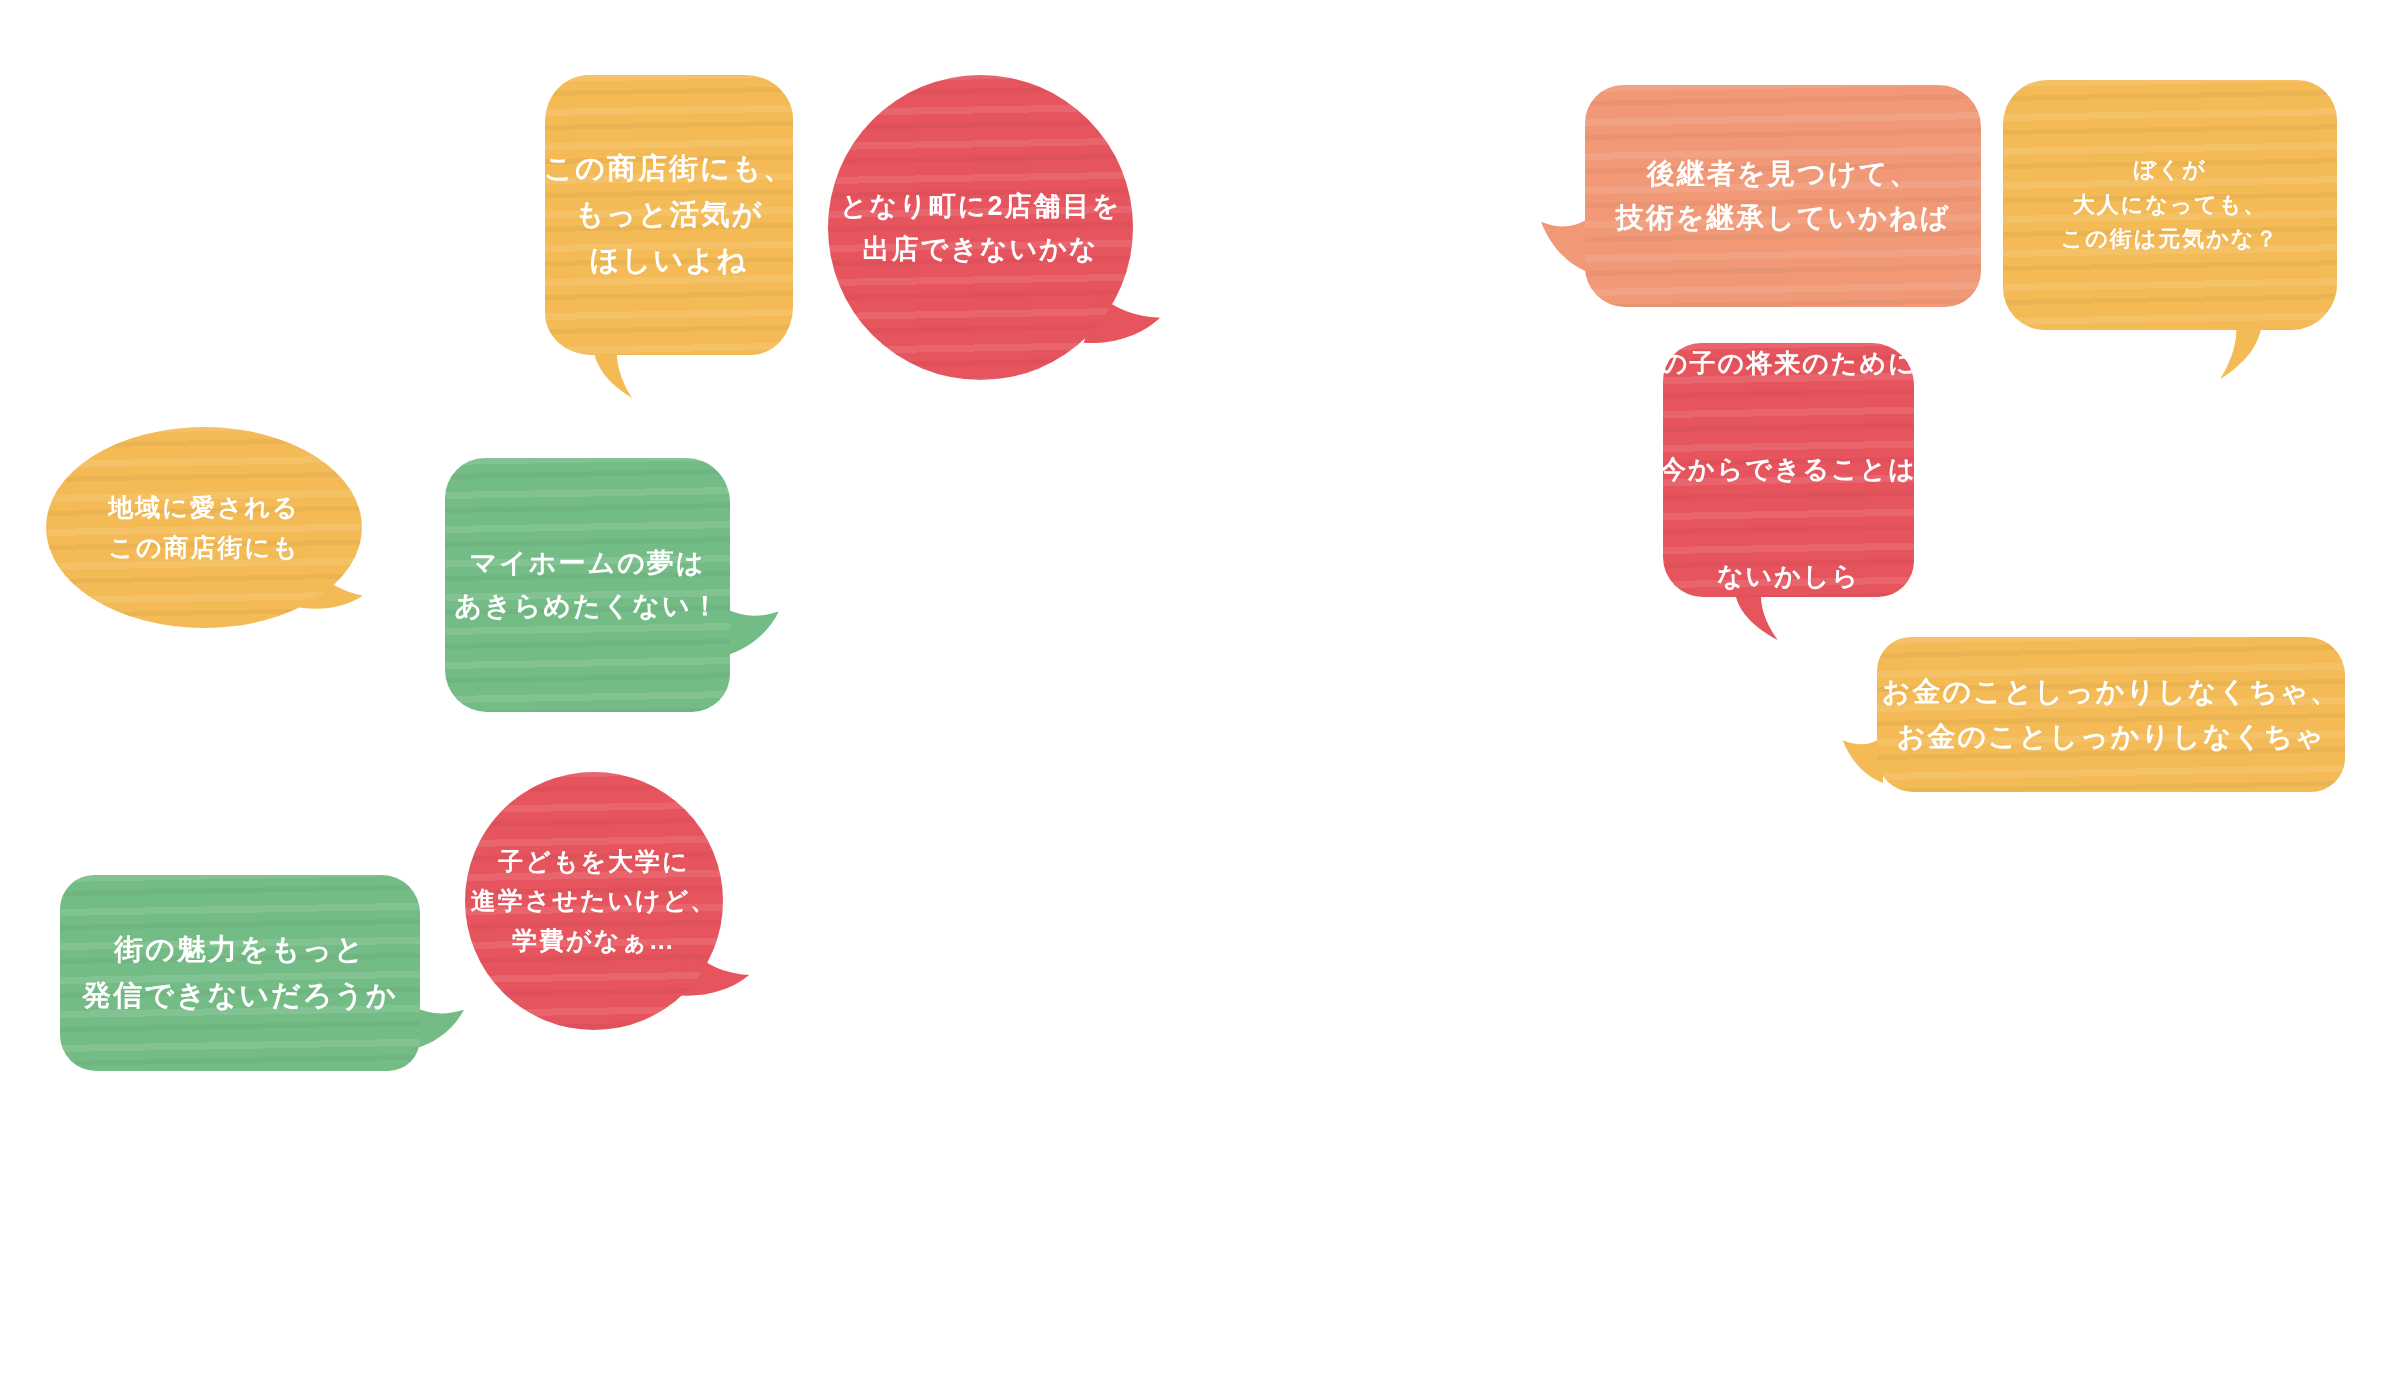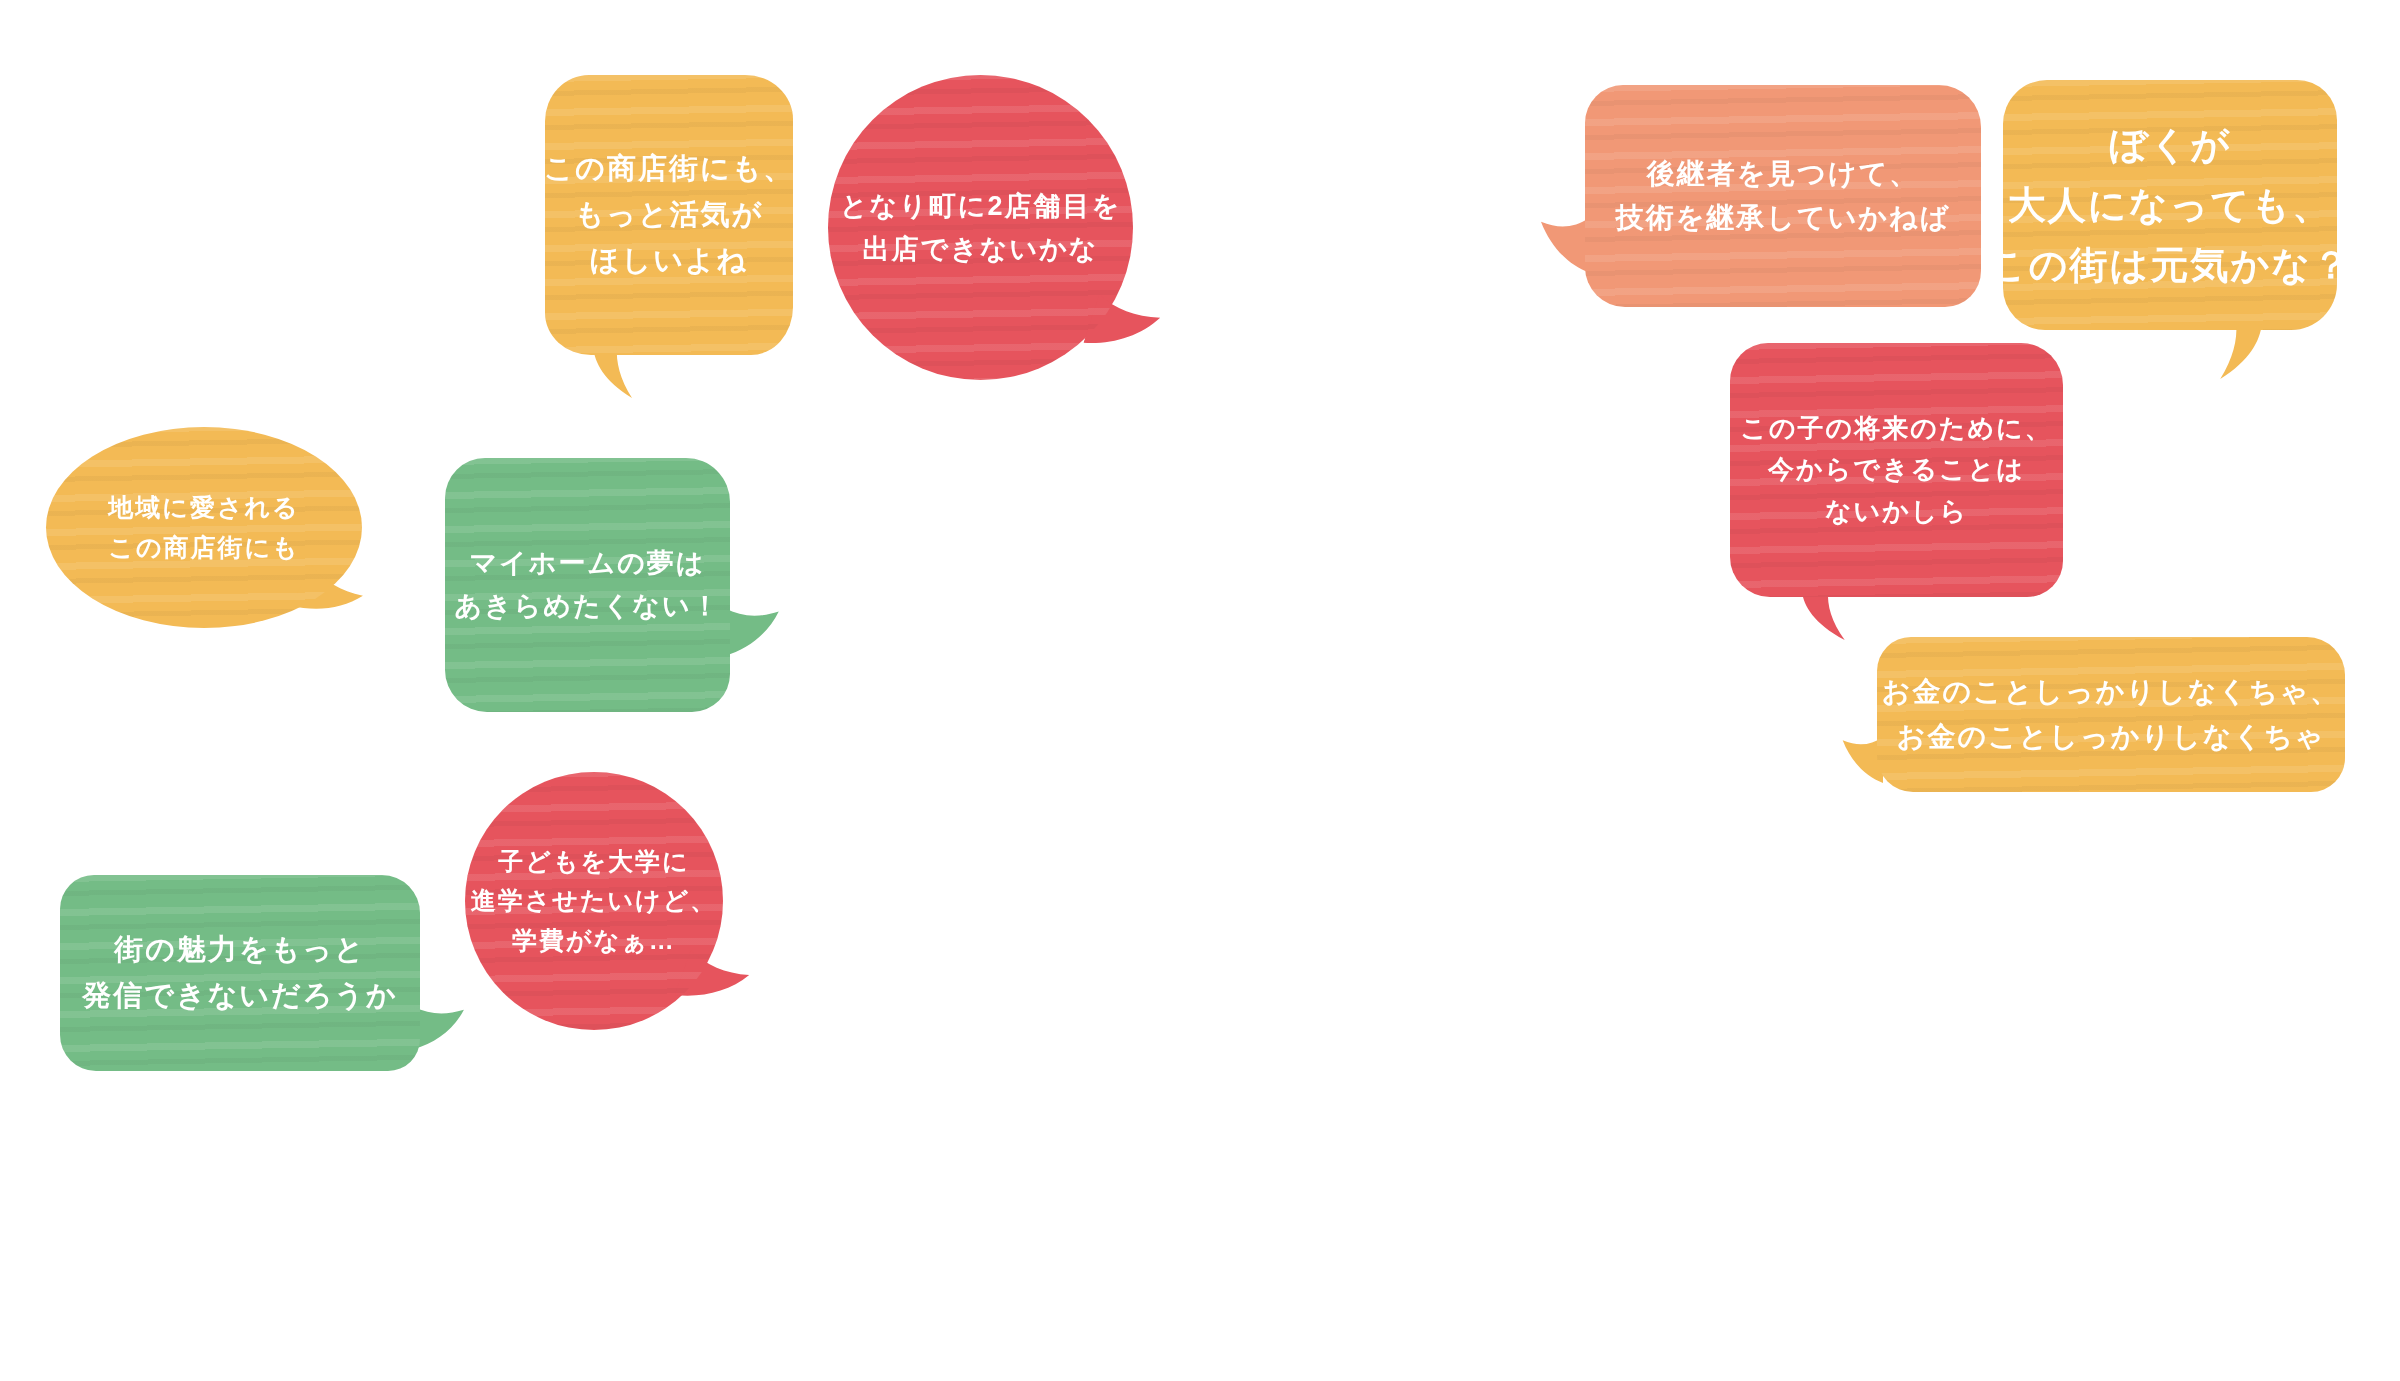--- a/index.html
+++ b/index.html
@@ -61,24 +61,24 @@
 
   #b4{left:465px;top:772px;width:258px;height:258px;border-radius:50%;font-size:25px;}
   #b4 .tail{left:216px;top:184px;width:66px;height:54px;transform:rotate(20deg);}
 
   #b5{left:60px;top:875px;width:360px;height:196px;border-radius:34px 38px 32px 36px;font-size:29px;justify-content:center;}
   #b5 .tail{left:354px;top:128px;width:52px;height:48px;}
 
   #b6{left:1585px;top:85px;width:396px;height:222px;border-radius:38px 42px 36px 40px;font-size:28px;}
   #b6 .tail{left:-46px;top:128px;width:50px;height:62px;}
 
-  #b7{left:2003px;top:80px;width:334px;height:250px;border-radius:44px 40px 46px 42px;font-size:38px;}
+  #b7{left:2003px;top:80px;width:334px;height:250px;border-radius:44px 40px 46px 42px;font-size:22px;}
   #b7 .tail{left:214px;top:244px;width:64px;height:56px;}
 
-  #b8{left:1730px;top:343px;width:333px;height:254px;border-radius:38px 42px 36px 40px;font-size:26px;}
+  #b8{left:1663px;top:343px;width:251px;height:254px;border-radius:38px 42px 36px 40px;font-size:26px;justify-content:space-between;}
   #b8 .tail{left:52px;top:248px;width:66px;height:50px;}
 
   #b9{left:1877px;top:637px;width:468px;height:155px;border-radius:34px 38px 34px 36px;font-size:28px;}
   #b9 .tail{left:-36px;top:96px;width:42px;height:52px;}
 </style>
 </head>
 <body>
 
 <div id="canvas">
 

